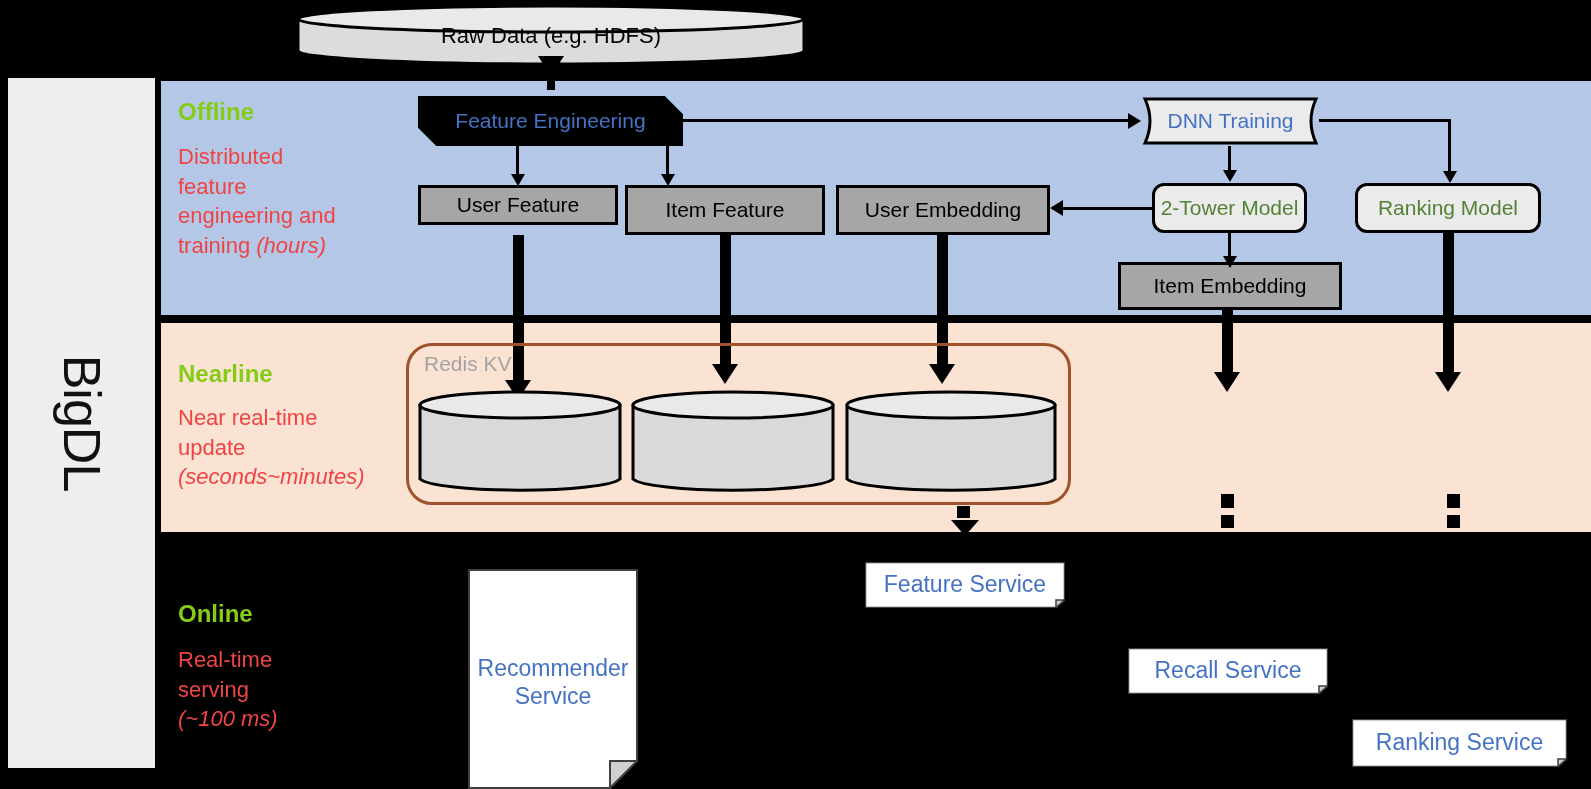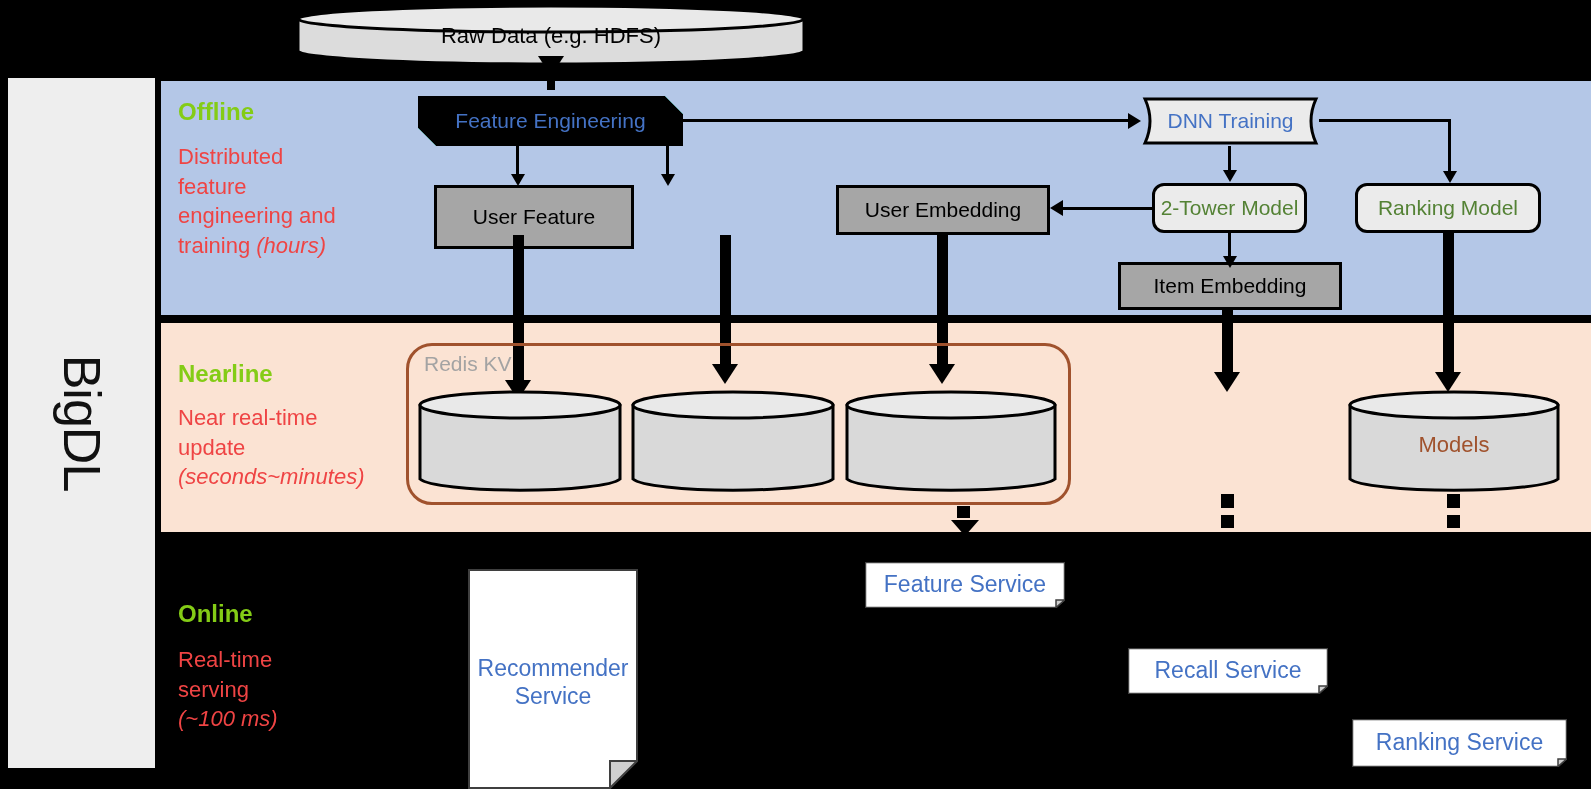--- a/index.html
+++ b/index.html
@@ -283,22 +283,25 @@
 
   <div class="thin-line" style="left:1228px; top:146px; width:3px; height:28px;"></div>
   <div class="arrow-dn-thin" style="left:1223px; top:170px;"></div>
 
   <div class="thin-line" style="left:516px; top:146px; width:3px; height:32px;"></div>
   <div class="arrow-dn-thin" style="left:511px; top:174px;"></div>
 
   <div class="thin-line" style="left:666px; top:146px; width:3px; height:32px;"></div>
   <div class="arrow-dn-thin" style="left:661px; top:174px;"></div>
 
-  <div class="node node-gray" style="left:418px; top:185px; width:200px; height:64px;margin-left:16px;">
+  <div class="node node-gray" style="left:418px; top:185px; width:200px; height:40px;">
     <span>User Feature</span>
+  </div>
+  <div class="node node-gray" style="left:625px; top:185px; width:200px; height:50px;">
+    <span>Item Feature</span>
   </div>
   <div class="node node-gray" style="left:836px; top:185px; width:214px; height:50px;">
     <span>User Embedding</span>
   </div>
   <div class="node node-gray" style="left:1118px; top:262px; width:224px; height:48px;">
     <span>Item Embedding</span>
   </div>
 
   <div class="node shape-round" style="left:1152px; top:183px; width:155px; height:50px;">
     <span class="txt-green">2-Tower Model</span>
@@ -347,27 +350,20 @@
   </div>
   <div class="cyl" style="left:845px; top:390px; width:212px; height:104px;">
     <svg viewBox="0 0 212 104" preserveAspectRatio="none">
       <path d="M2,15 A105,13 0 0,1 210,15 L210,89 A105,13 0 0,1 2,89 Z" fill="#d9d9d9" stroke="#000" stroke-width="3"></path>
       <ellipse cx="106" cy="15" rx="104" ry="13" fill="#e9e9e9" stroke="#000" stroke-width="3"></ellipse>
     </svg>
     <div class="cyl-label"></div>
   </div>
 
 
-  <div class="cyl" style="left:1348px; top:390px; width:212px; height:104px;">
-    <svg viewBox="0 0 212 104" preserveAspectRatio="none">
-      <path d="M2,15 A105,13 0 0,1 210,15 L210,89 A105,13 0 0,1 2,89 Z" fill="#d9d9d9" stroke="#000" stroke-width="3"></path>
-      <ellipse cx="106" cy="15" rx="104" ry="13" fill="#e9e9e9" stroke="#000" stroke-width="3"></ellipse>
-    </svg>
-    <div class="cyl-label txt-brown">Models</div>
-  </div>
 
   <div class="dash-seg" style="left:957px; top:506px; width:13px; height:12px;"></div>
   <div class="arrow-dn-trap" style="left:951px; top:520px; border-left-width:14px; border-right-width:14px; border-top-width:16px;"></div>
 
   <div class="dash-seg" style="left:1221px; top:494px; width:13px; height:14px;"></div>
   <div class="dash-seg" style="left:1221px; top:515px; width:13px; height:13px;"></div>
 
   <div class="dash-seg" style="left:1447px; top:494px; width:13px; height:14px;"></div>
   <div class="dash-seg" style="left:1447px; top:515px; width:13px; height:13px;"></div>
 

